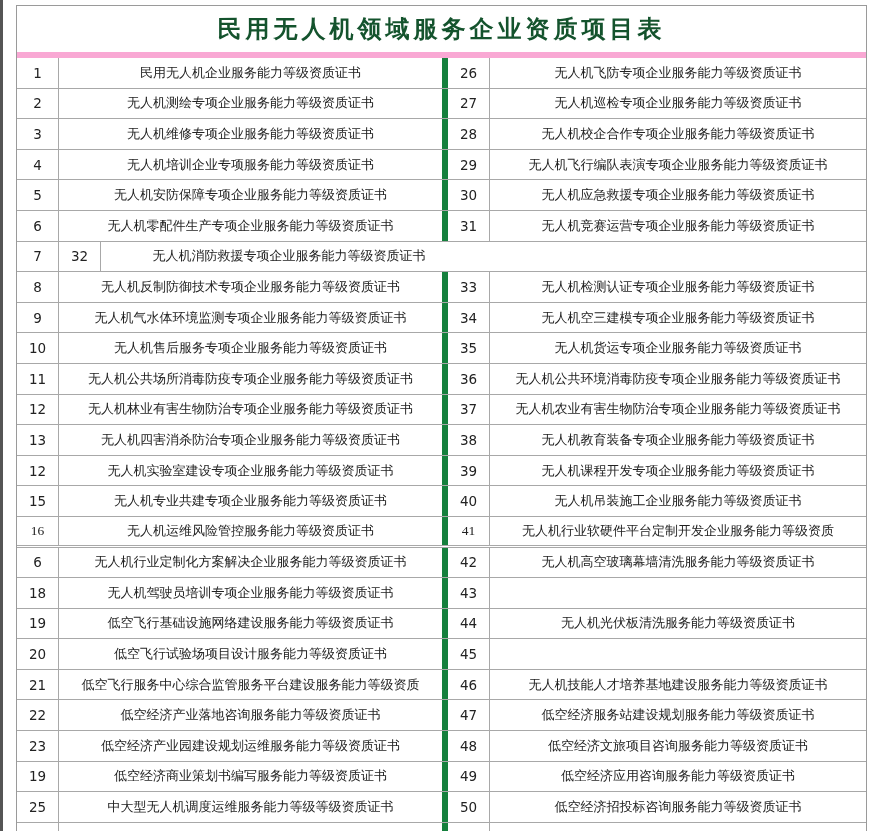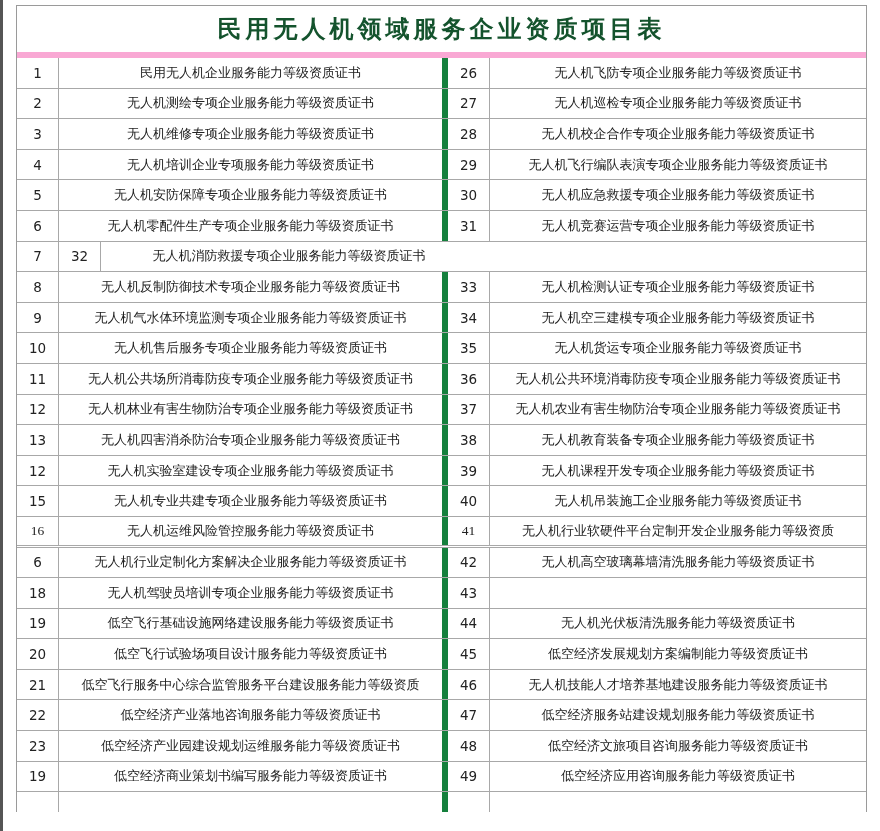--- a/index.html
+++ b/index.html
@@ -161,21 +161,20 @@
       <div class="row">
         <div class="cell num">19</div>
         <div class="cell txt">低空飞行基础设施网络建设服务能力等级资质证书</div>
         <div class="cell num2">44</div>
         <div class="cell txt2">无人机光伏板清洗服务能力等级资质证书</div>
       </div>
       <div class="row">
         <div class="cell num">20</div>
         <div class="cell txt">低空飞行试验场项目设计服务能力等级资质证书</div>
         <div class="cell num2">45</div>
-        <div class="cell txt2">低空经济发展规划方案编制能力等级资质证书</div>
       </div>
       <div class="row">
         <div class="cell num">21</div>
         <div class="cell txt">低空飞行服务中心综合监管服务平台建设服务能力等级资质</div>
         <div class="cell num2">46</div>
         <div class="cell txt2">无人机技能人才培养基地建设服务能力等级资质证书</div>
       </div>
       <div class="row">
         <div class="cell num">22</div>
         <div class="cell txt">低空经济产业落地咨询服务能力等级资质证书</div>
@@ -186,20 +185,26 @@
         <div class="cell num">23</div>
         <div class="cell txt">低空经济产业园建设规划运维服务能力等级资质证书</div>
         <div class="cell num2">48</div>
         <div class="cell txt2">低空经济文旅项目咨询服务能力等级资质证书</div>
       </div>
       <div class="row">
         <div class="cell num">19</div>
         <div class="cell txt">低空经济商业策划书编写服务能力等级资质证书</div>
         <div class="cell num2">49</div>
         <div class="cell txt2">低空经济应用咨询服务能力等级资质证书</div>
+      </div>
+      <div class="row">
+        <div class="cell num">25</div>
+        <div class="cell txt">中大型无人机调度运维服务能力等级等级资质证书</div>
+        <div class="cell num2">50</div>
+        <div class="cell txt2">低空经济招投标咨询服务能力等级资质证书</div>
       </div>
     </div>
   <div class="blank-row">
     <div class="cell num"></div>
     <div class="cell txt"></div>
     <div class="cell num2"></div>
     <div class="cell txt2"></div>
   </div>
 </div>
 

